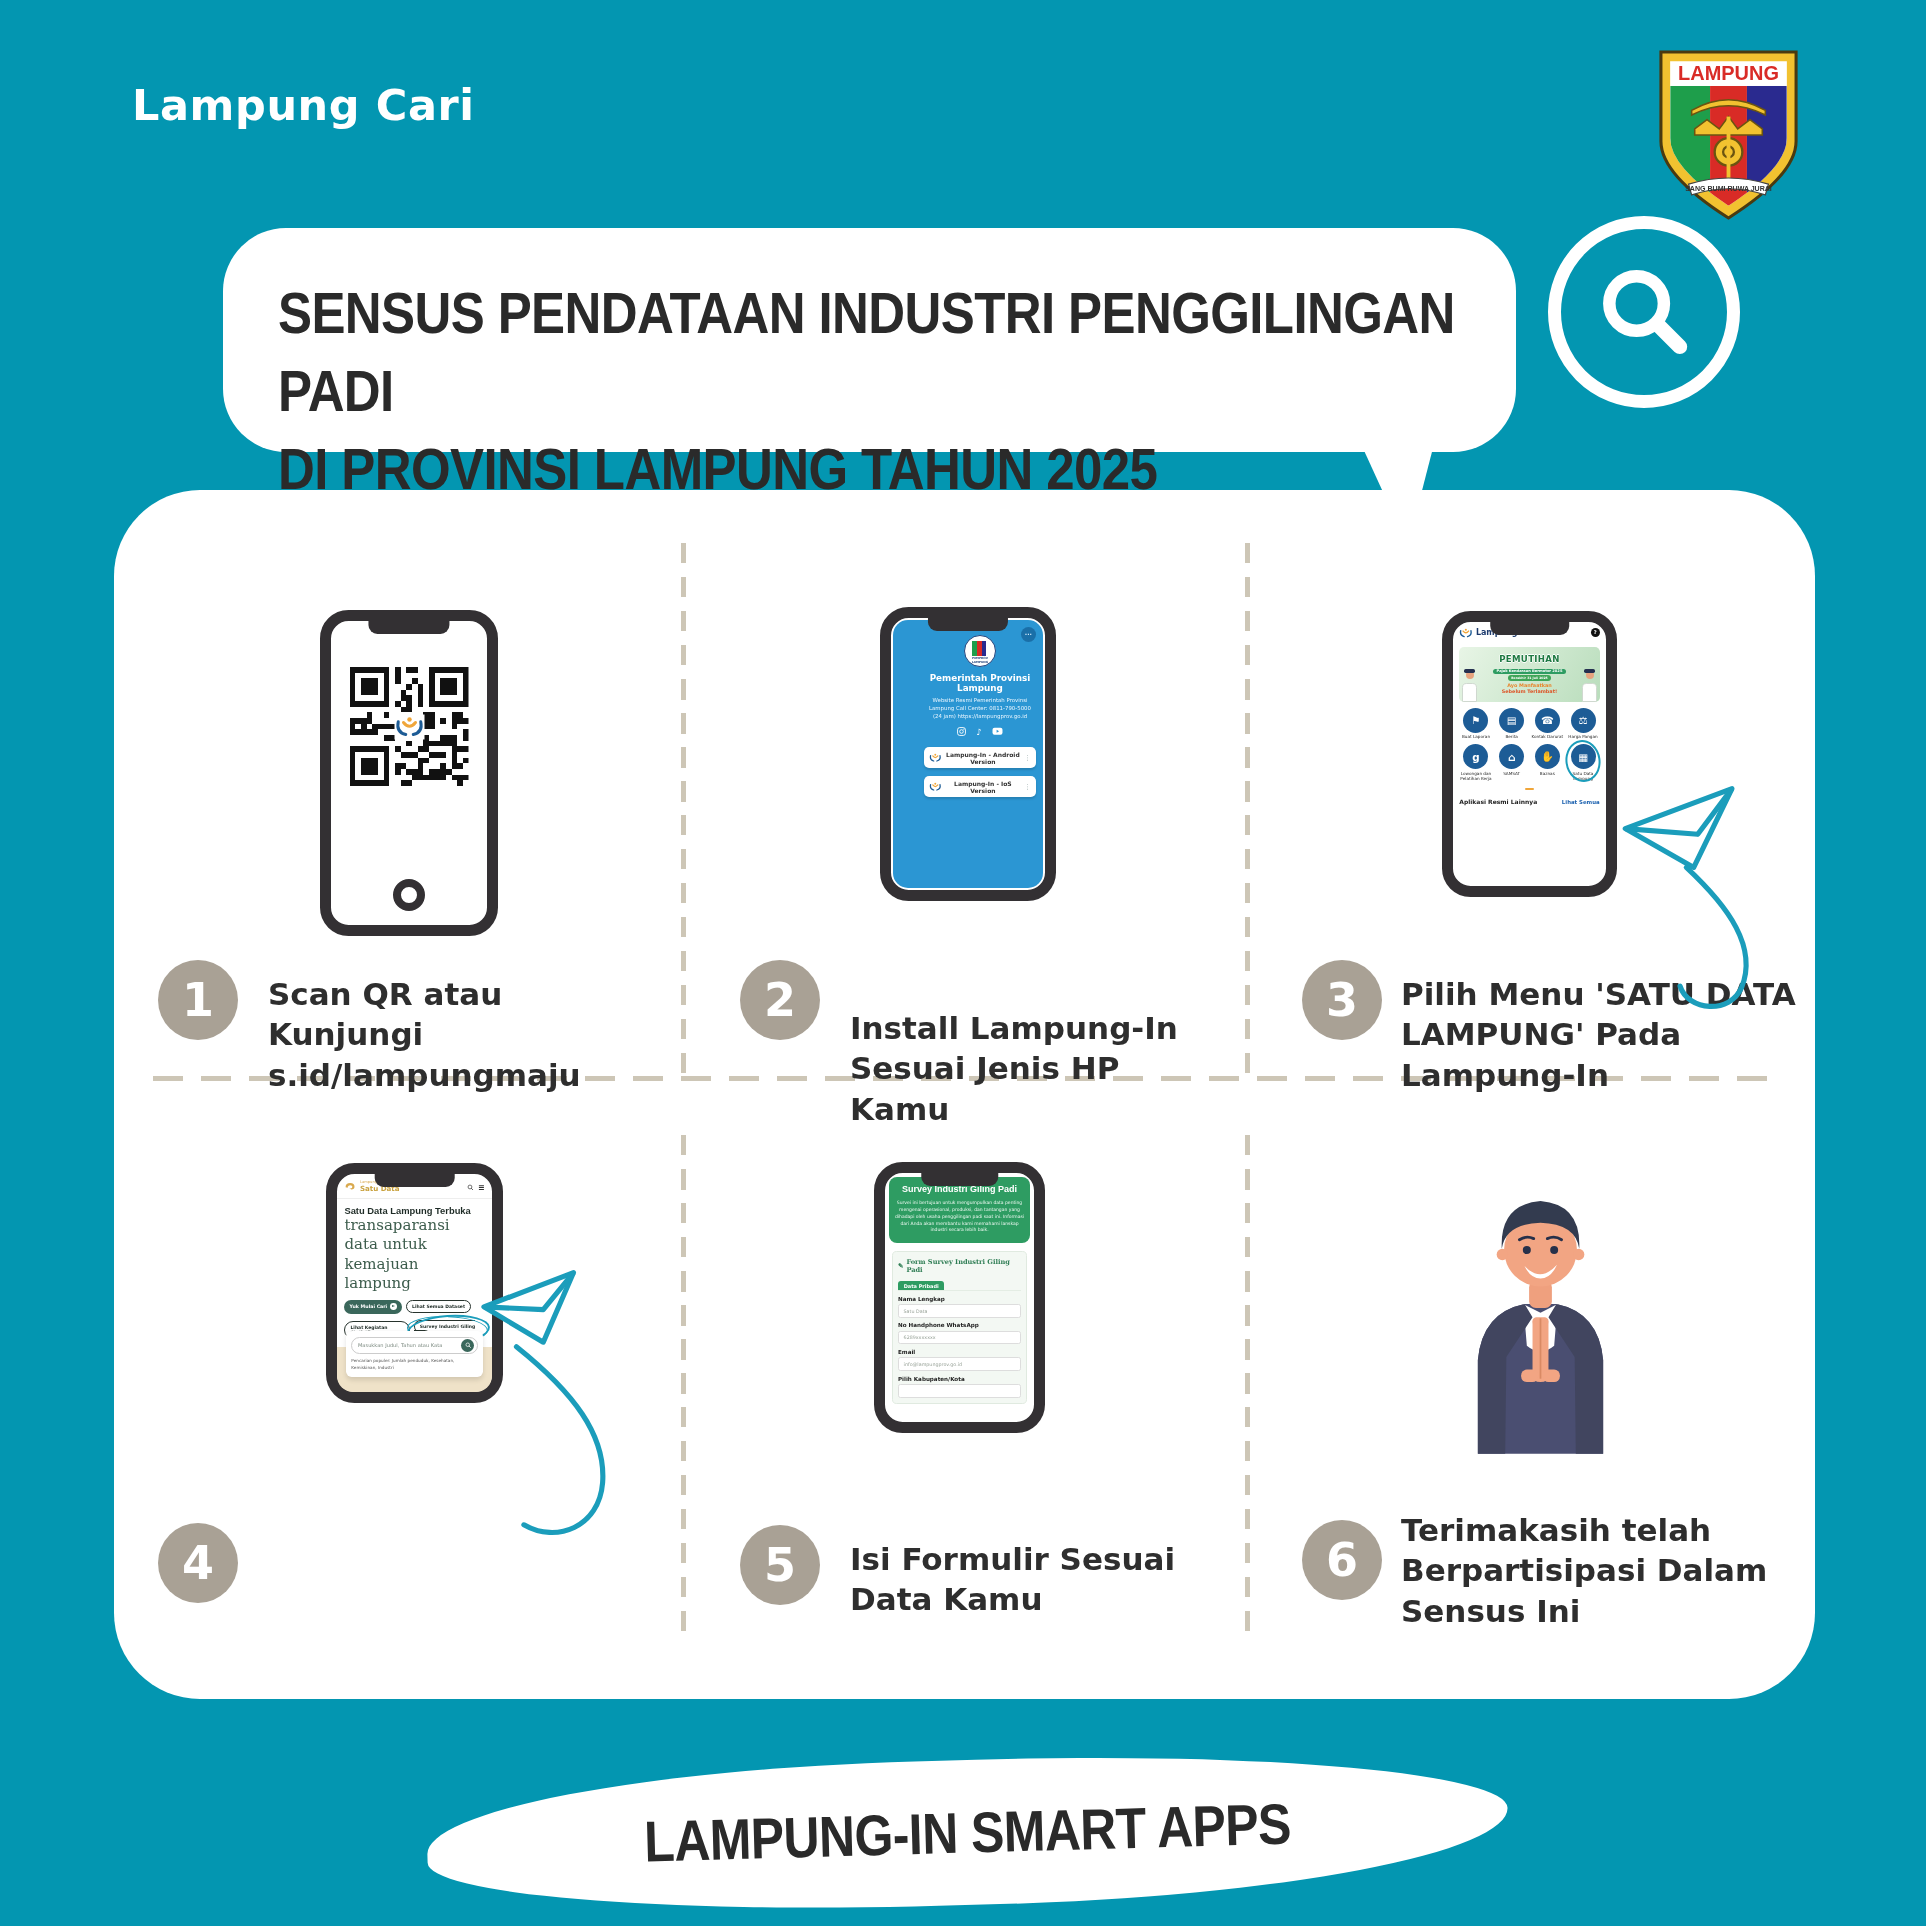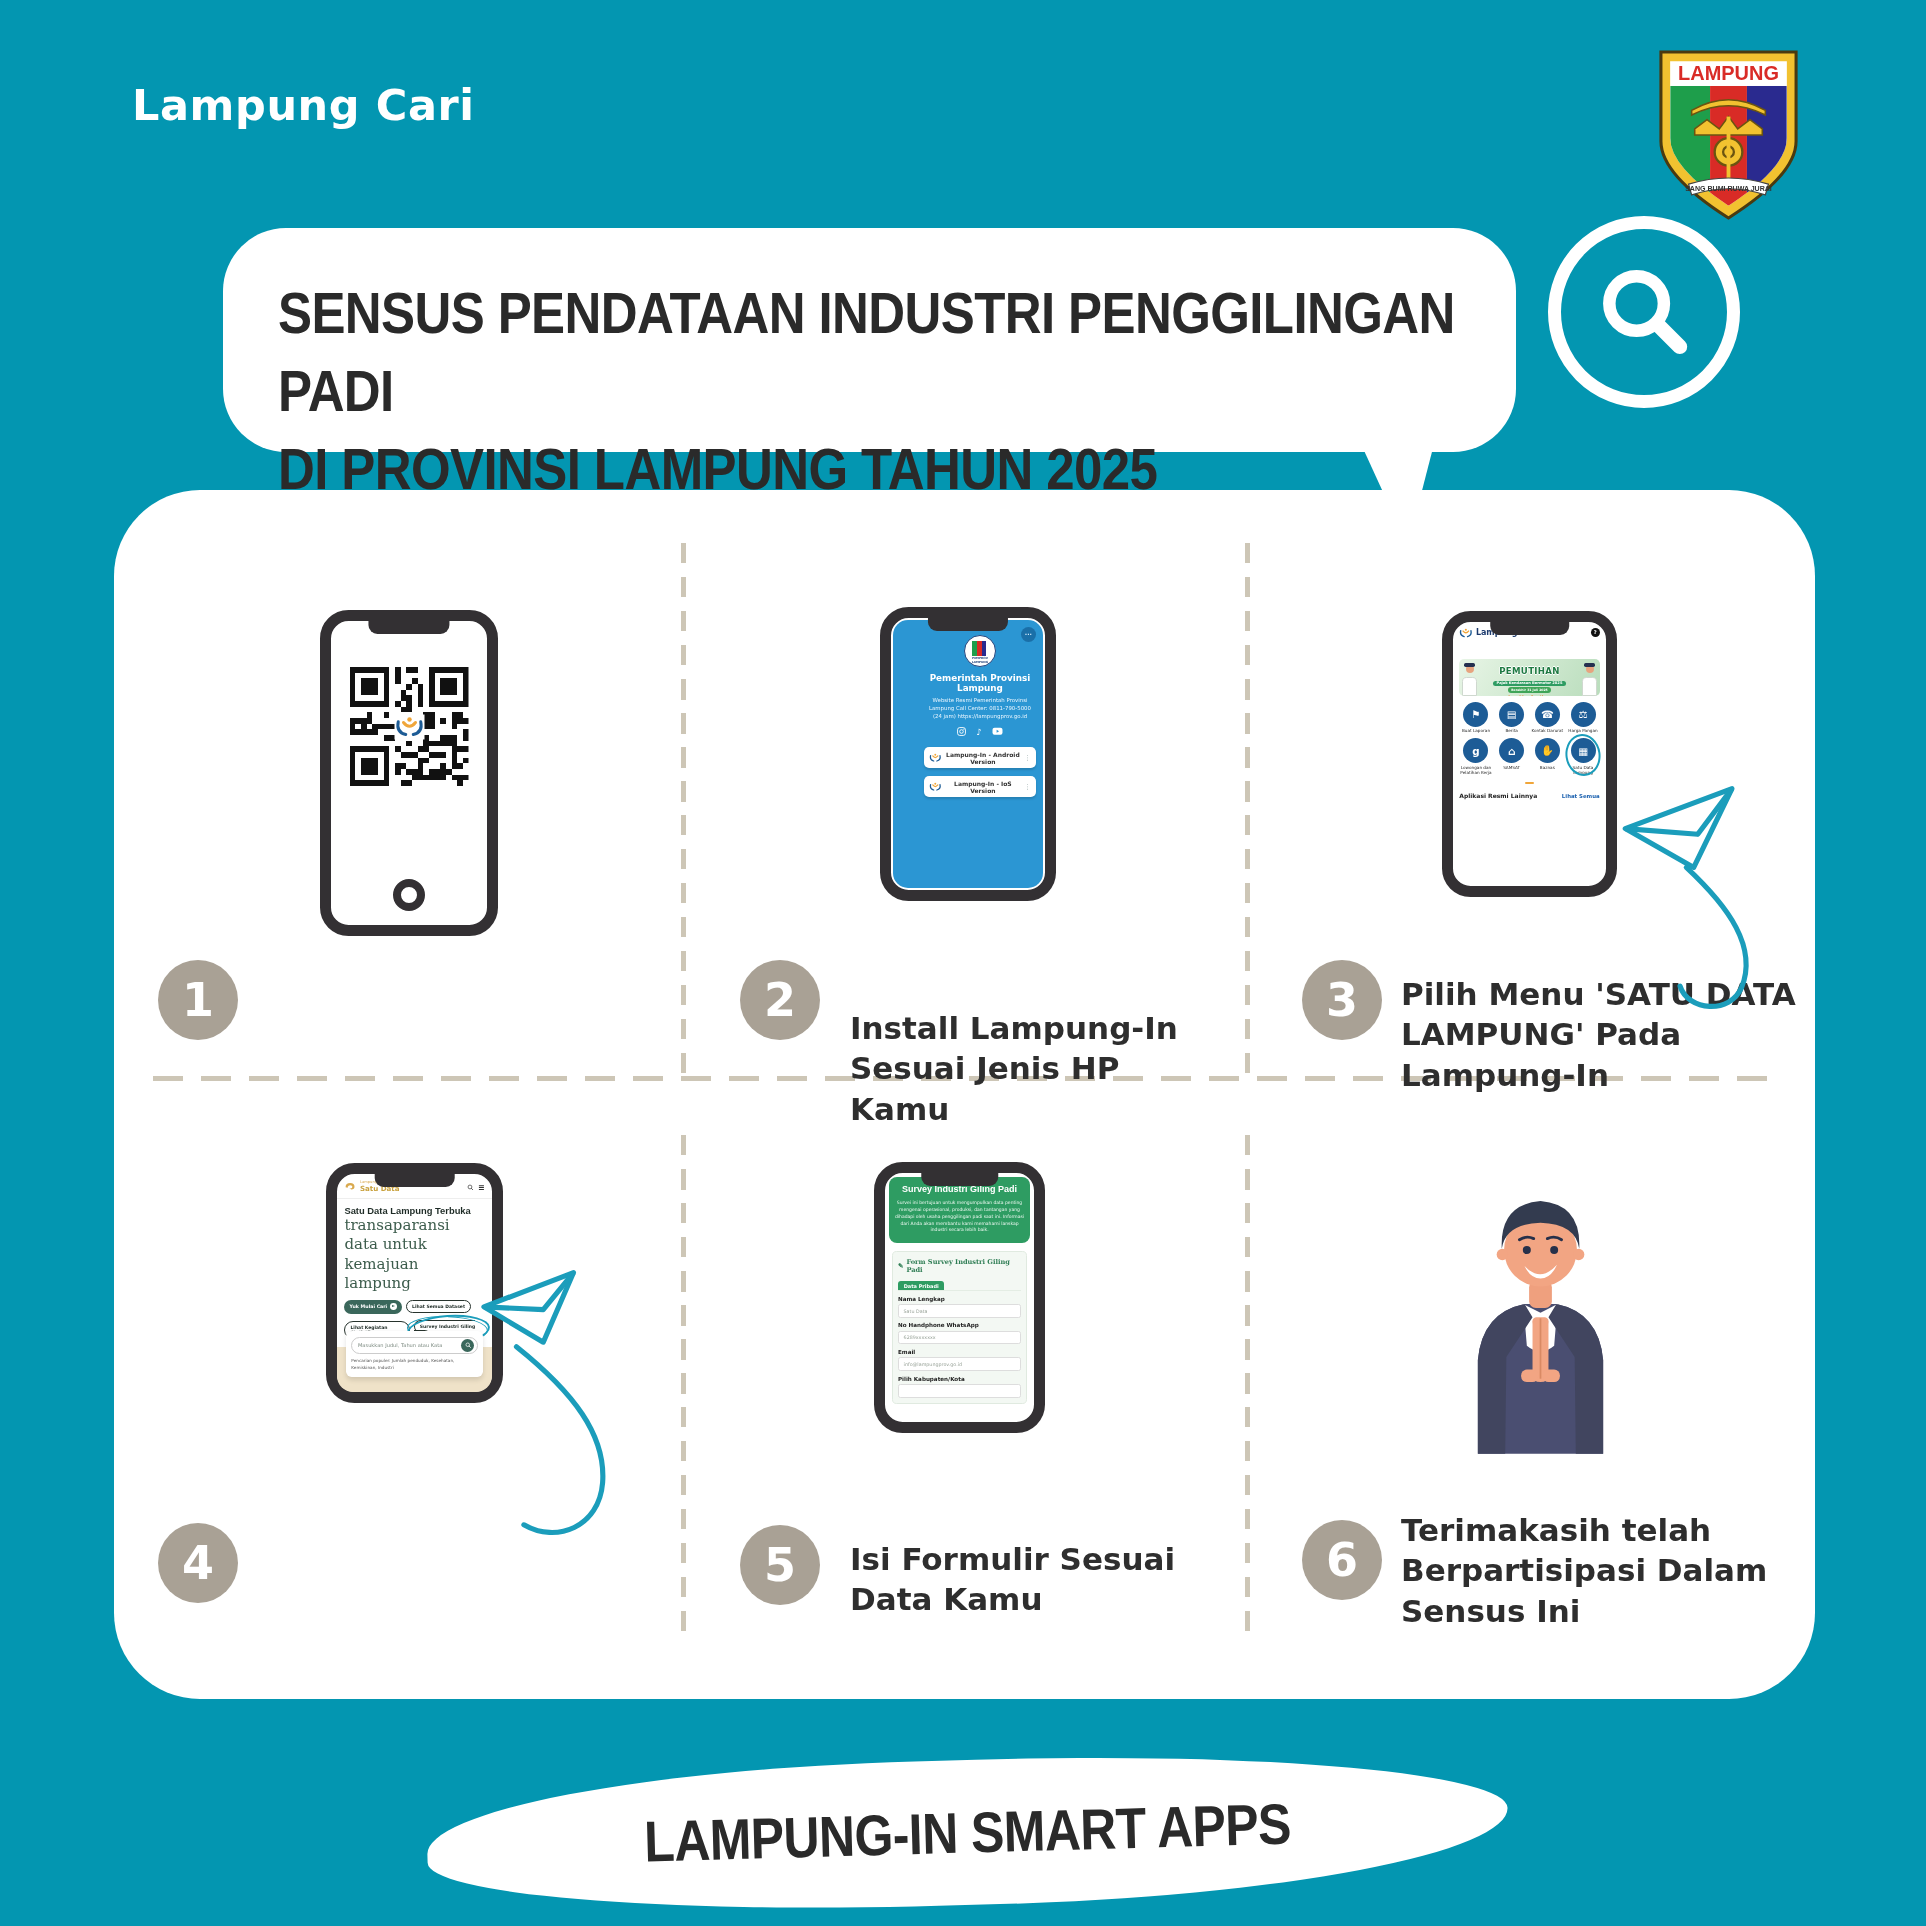--- a/index.html
+++ b/index.html
@@ -66,21 +66,21 @@
 
   
   .lin-logo{display:inline-block;}
 
   
   .screen3{position:absolute;inset:0;padding:5.7px 6.3px;}
   .p3-head{display:flex;align-items:center;gap:2.9px;}
   .p3-name{font-size:8px;font-weight:800;color:#1D3B6E;}
   .p3-help{margin-left:auto;width:9px;height:9px;border-radius:50%;background:#111;color:#fff;
            font-size:5.1px;text-align:center;line-height:9px;font-weight:700;}
-  .p3-banner{margin-top:21px;height:37px;border-radius:5.1px;position:relative;overflow:hidden;
+  .p3-banner{margin-top:9px;height:55px;border-radius:5.1px;position:relative;overflow:hidden;
              background:linear-gradient(120deg,#E8F5E6,#B9DDBC);text-align:center;}
   .b-title{margin-top:7.4px;font-size:8.6px;font-weight:900;color:#1F7A43;letter-spacing:0.3px;
            text-shadow:-0.6px 0 #fff,0.6px 0 #fff,0 -0.6px #fff,0 0.6px #fff;}
   .b-sub{display:inline-block;margin-top:0.6px;background:#2E9C62;color:#fff;font-size:3.6px;font-weight:700;
          padding:0.6px 3.4px;border-radius:3.4px;}
   .b-dead{display:block;margin:1.1px auto 0;width:fit-content;background:#3FA558;color:#fff;font-size:3.1px;
           font-weight:700;padding:0.6px 3.4px;border-radius:3.4px;}
   .b-cta1{font-size:4.9px;font-weight:800;color:#E8862D;margin-top:1.1px;}
   .b-cta2{font-size:4.9px;font-weight:800;color:#DD5427;}
   .b-person{position:absolute;bottom:0;width:17px;height:33px;}
@@ -692,20 +692,21 @@
       <path d="M166 272 Q164 262 172 260 L188 260 Q196 262 194 272 L194 360 Q194 374 180 374 Q166 374 166 360 Z" fill="#F2A583"></path>
       <line x1="180" y1="262" x2="180" y2="368" stroke="#D98A64" stroke-width="3"></line>
       <path d="M150 360 Q165 384 180 374" stroke="#2F3354" stroke-width="0" fill="none"></path>
       <path d="M208 237 Q240 300 196 345 L166 300 Z" fill="#4A4E71" opacity="0"></path>
       <rect x="146" y="352" width="30" height="22" rx="10" fill="#F2A583"></rect>
       <rect x="184" y="352" width="30" height="22" rx="10" fill="#F2A583"></rect>
     </svg>
   </div>
 
   <div class="abs step-circle" style="left:158px;top:960px;">1</div>
+  <div class="abs step-label" style="left:268px;top:974px;width:377px;">Scan QR atau Kunjungi s.id/lampungmaju</div>
 
   <div class="abs step-circle" style="left:740px;top:960px;">2</div>
   <div class="abs step-label" style="left:850px;top:1008px;width:365px;">Install Lampung-In Sesuai Jenis HP Kamu</div>
 
   <div class="abs step-circle" style="left:1302px;top:960px;">3</div>
   <div class="abs step-label" style="left:1401px;top:974px;width:399px;">Pilih Menu 'SATU DATA LAMPUNG' Pada Lampung-In</div>
 
   <div class="abs step-circle" style="left:158px;top:1523px;">4</div>
 
   <div class="abs step-circle" style="left:740px;top:1525px;">5</div>

